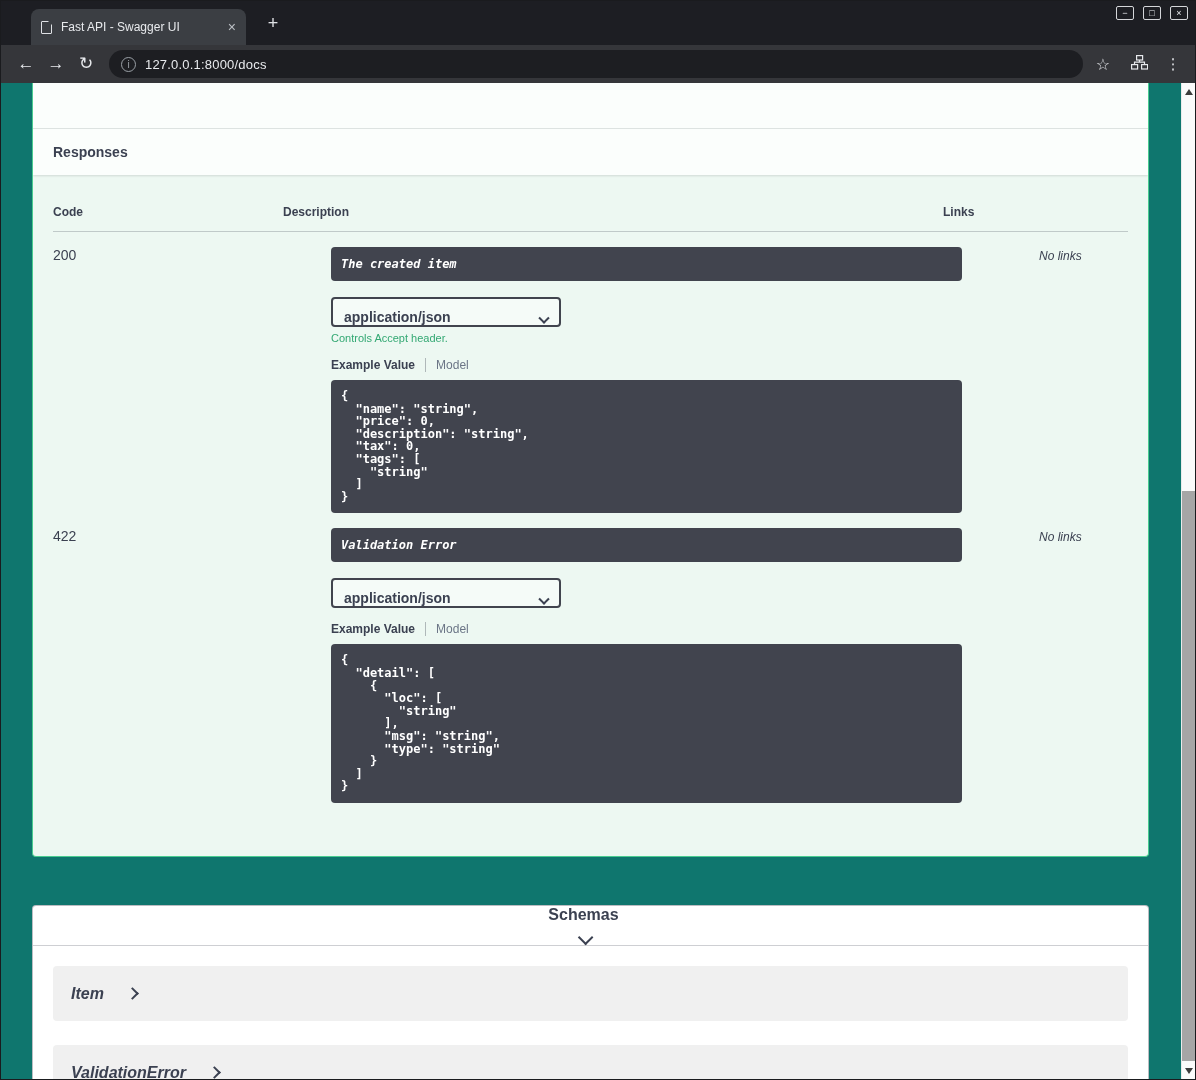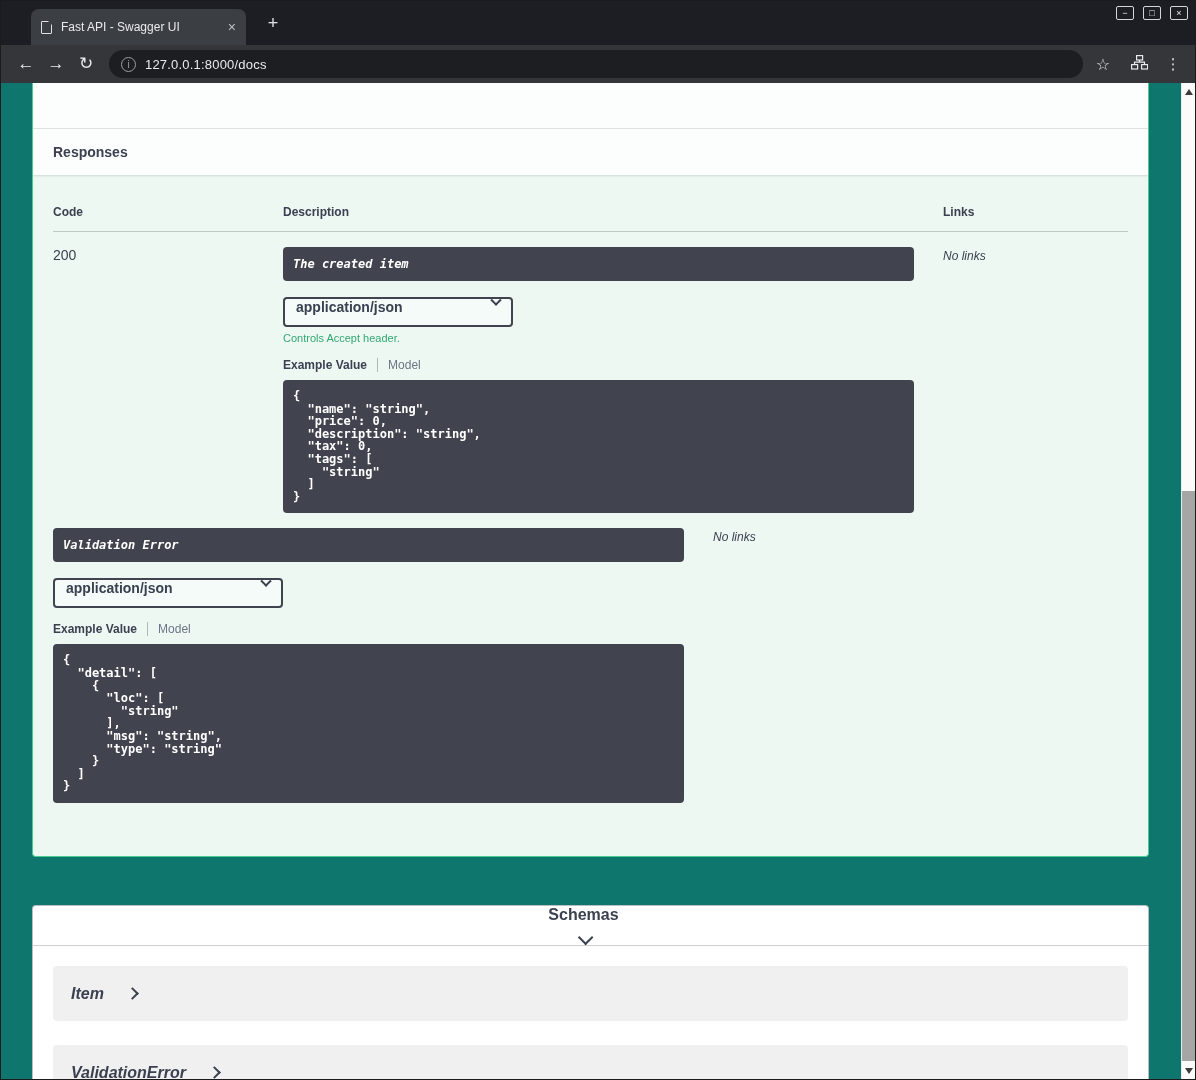--- a/index.html
+++ b/index.html
@@ -51,26 +51,26 @@
   .section-strip { height:46px; background:rgba(255,255,255,.78); border-bottom:1px solid #dfe5e3; }
   .section-header { height:46px; background:rgba(255,255,255,.78); display:flex; align-items:center;
                     padding:0 20px; font-size:14px; font-weight:bold; color:#3b4151;
                     box-shadow:0 1px 2px rgba(0,0,0,.12); position:relative; }
   .responses-inner { padding:30px 20px 20px; }
   .rt-head { display:flex; font-size:12px; font-weight:bold; color:#3b4151;
              padding-bottom:12px; border-bottom:1px solid rgba(59,65,81,.25); }
   .col-code { width:230px; flex:none; }
   .col-desc { width:660px; flex:none; }
   .col-links { flex:1; }
-  .resp-row { display:flex; padding-top:15px; font-size:14px; color:#3b4151; }
+  .resp-row { display:flex; padding-top:15px; font-size:14px; color:#3b4151;gap:48px; }
   .desc-box { width:631px; background:#41444e; border-radius:4px; padding:10px;
               color:#fff; font-family:"DejaVu Sans Mono", monospace; font-size:12px;
               font-style:italic; font-weight:bold; }
   .ct-select { margin-top:16px; width:230px; height:30px; border:2px solid #41444e;
-               border-radius:4px; display:flex; align-items:flex-start; justify-content:space-between;
+               border-radius:4px; display:flex; align-items:flex-end; justify-content:space-between;
                padding:0 11px; font-size:14px; font-weight:bold; color:#3b4151;
                background:rgba(255,255,255,.45); }
   .chev-down-sm { width:8px; height:8px; border-right:2px solid #3b4151;
                   border-bottom:2px solid #3b4151; transform:rotate(45deg) translate(-2px,-2px); }
   .ct-note { margin-top:5px; font-size:11px; color:#33a873; }
   .ex-tabs { margin-top:14px; display:flex; align-items:center; font-size:12px; color:#3b4151; height:14px; }
   .ex-tab-active { font-weight:bold; }
   .tabsep { width:1px; height:14px; background:rgba(59,65,81,.35); margin:0 10px; }
   .ex-tab-inactive { color:#6b7586; }
   .code-pre { margin-top:8px; width:631px; background:#41444e; border-radius:4px; padding:10px;
@@ -187,20 +187,21 @@
     "string"
   ]
 }</pre>
             </div>
             <div class="col-links">
               <span class="no-links">No links</span>
             </div>
           </div>
 
           <div class="resp-row">
+            <div class="col-code">422</div>
             <div class="col-desc">
               <div class="desc-box">Validation Error</div>
               <div class="ct-select">
                 <span>application/json</span>
                 <span class="chev-down-sm"></span>
               </div>
               <div class="ex-tabs">
                 <span class="ex-tab-active">Example Value</span>
                 <span class="tabsep"></span>
                 <span class="ex-tab-inactive">Model</span>

